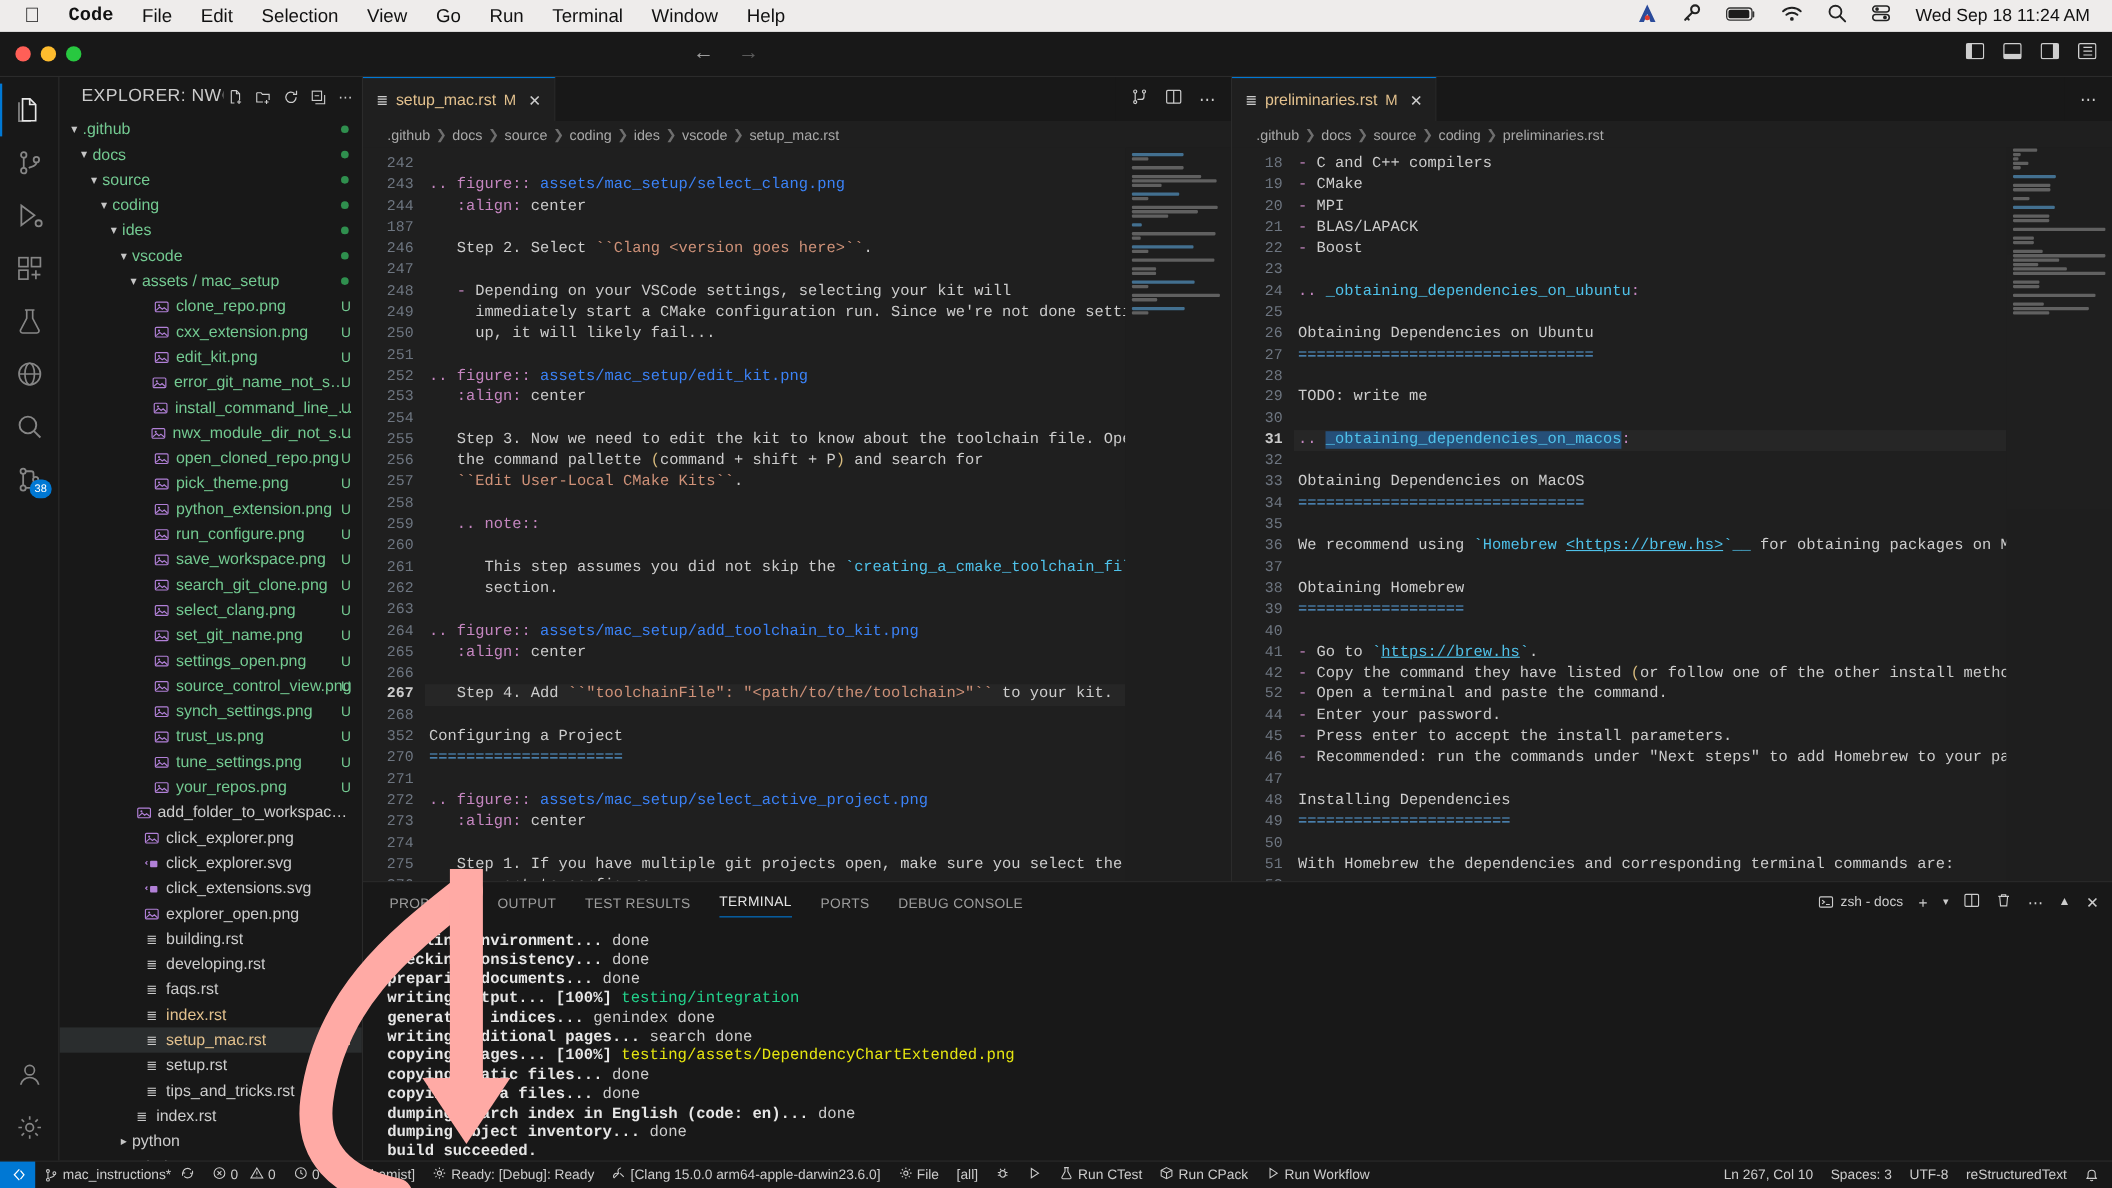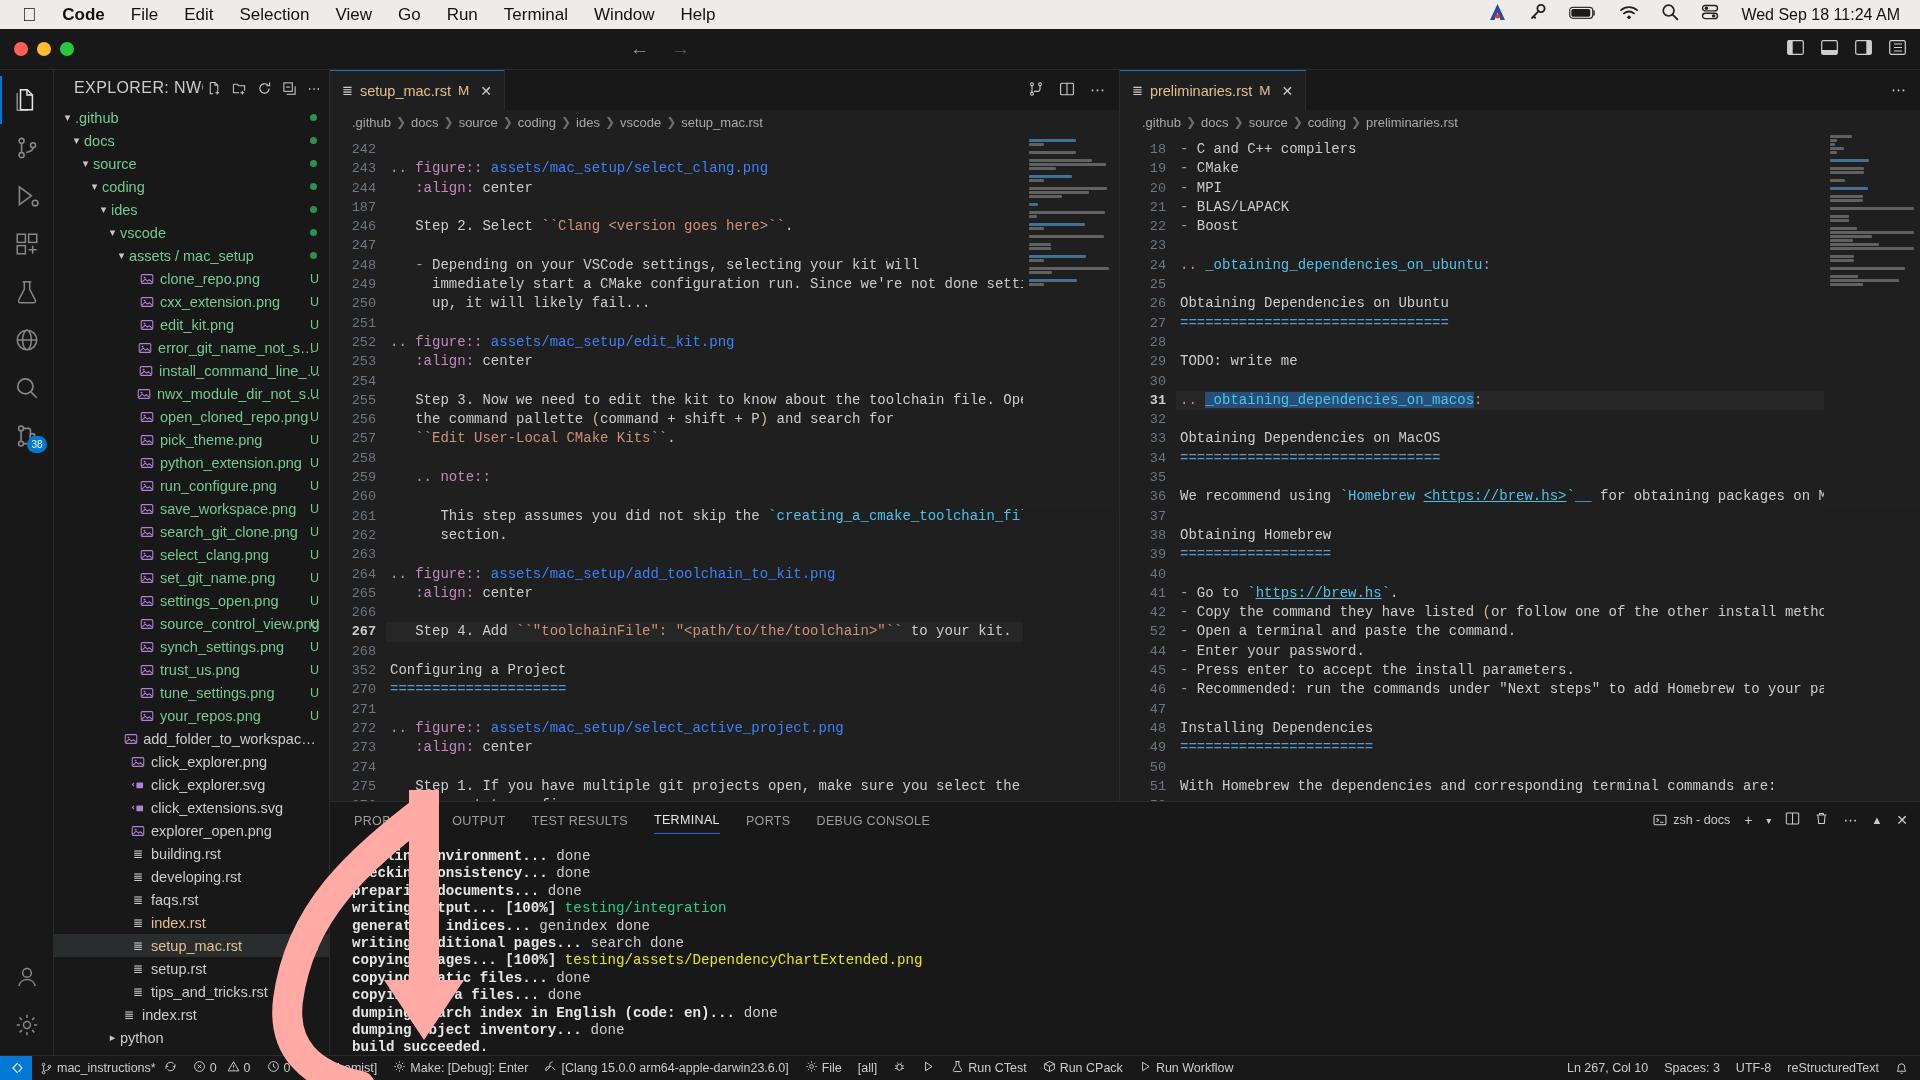--- a/index.html
+++ b/index.html
@@ -15,21 +15,21 @@
   
   #macbar {
     position: absolute; top: 0; left: 0; width: 1920px; height: 29px;
     background: #eeeceb;
     display: flex; align-items: center;
     color: #111; font-size: 17px;
     padding: 0 14px;
     z-index: 50;
   }
   #macbar .mitem { padding: 0 13px; white-space: nowrap; }
-  #macbar .mitem.bold { font-weight: bold; }
+  #macbar .mitem.bold { font-weight: bold; font-family: Liberation Mono, monospace; }
   #macbar .apple { padding: 0 13px 0 8px; font-size: 19px; line-height: 1; }
   #macbar .spacer { flex: 1; }
   #macbar .right { display: flex; align-items: center; gap: 22px; padding-right: 6px;}
   #macbar .right .txt { font-size: 16px; white-space: nowrap; }
 
   
   #vscode {
     position: absolute; top: 29px; left: 0; width: 1920px; height: 1051px;
     background: #1f1f1f;
     display: flex; flex-direction: column;
@@ -1143,21 +1143,21 @@
       </span>
       <span>[Chemist]</span>
     </div>
     <div class="sitem">
       <span>
         <svg width="13" height="13" viewBox="0 0 16 16" fill="none" stroke="#cccccc" stroke-width="1.2">
             <circle cx="8" cy="8" r="2.3"></circle>
             <path d="M8 1.6v1.8M8 12.6v1.8M1.6 8h1.8M12.6 8h1.8M3.5 3.5l1.3 1.3M11.2 11.2l1.3 1.3M12.5 3.5l-1.3 1.3M4.8 11.2l-1.3 1.3"></path>
           </svg>
       </span>
-      <span>Make: [Debug]: Enter</span>
+      <span>Ready: [Debug]: Ready</span>
     </div>
     <div class="sitem">
       <span>
         <svg width="13" height="13" viewBox="0 0 16 16" fill="none" stroke="#cccccc" stroke-width="1.2">
             <path d="M2.4 13.6 L8.4 7.6M10.6 2.2a3.4 3.4 0 0 0-3 5.2l-1 1a3.4 3.4 0 0 0-4.2 4.6"></path>
             <path d="M9.6 8.2 L13.6 12.2"></path>
           </svg>
       </span>
       <span>[Clang 15.0.0 arm64-apple-darwin23.6.0]</span>
     </div>

